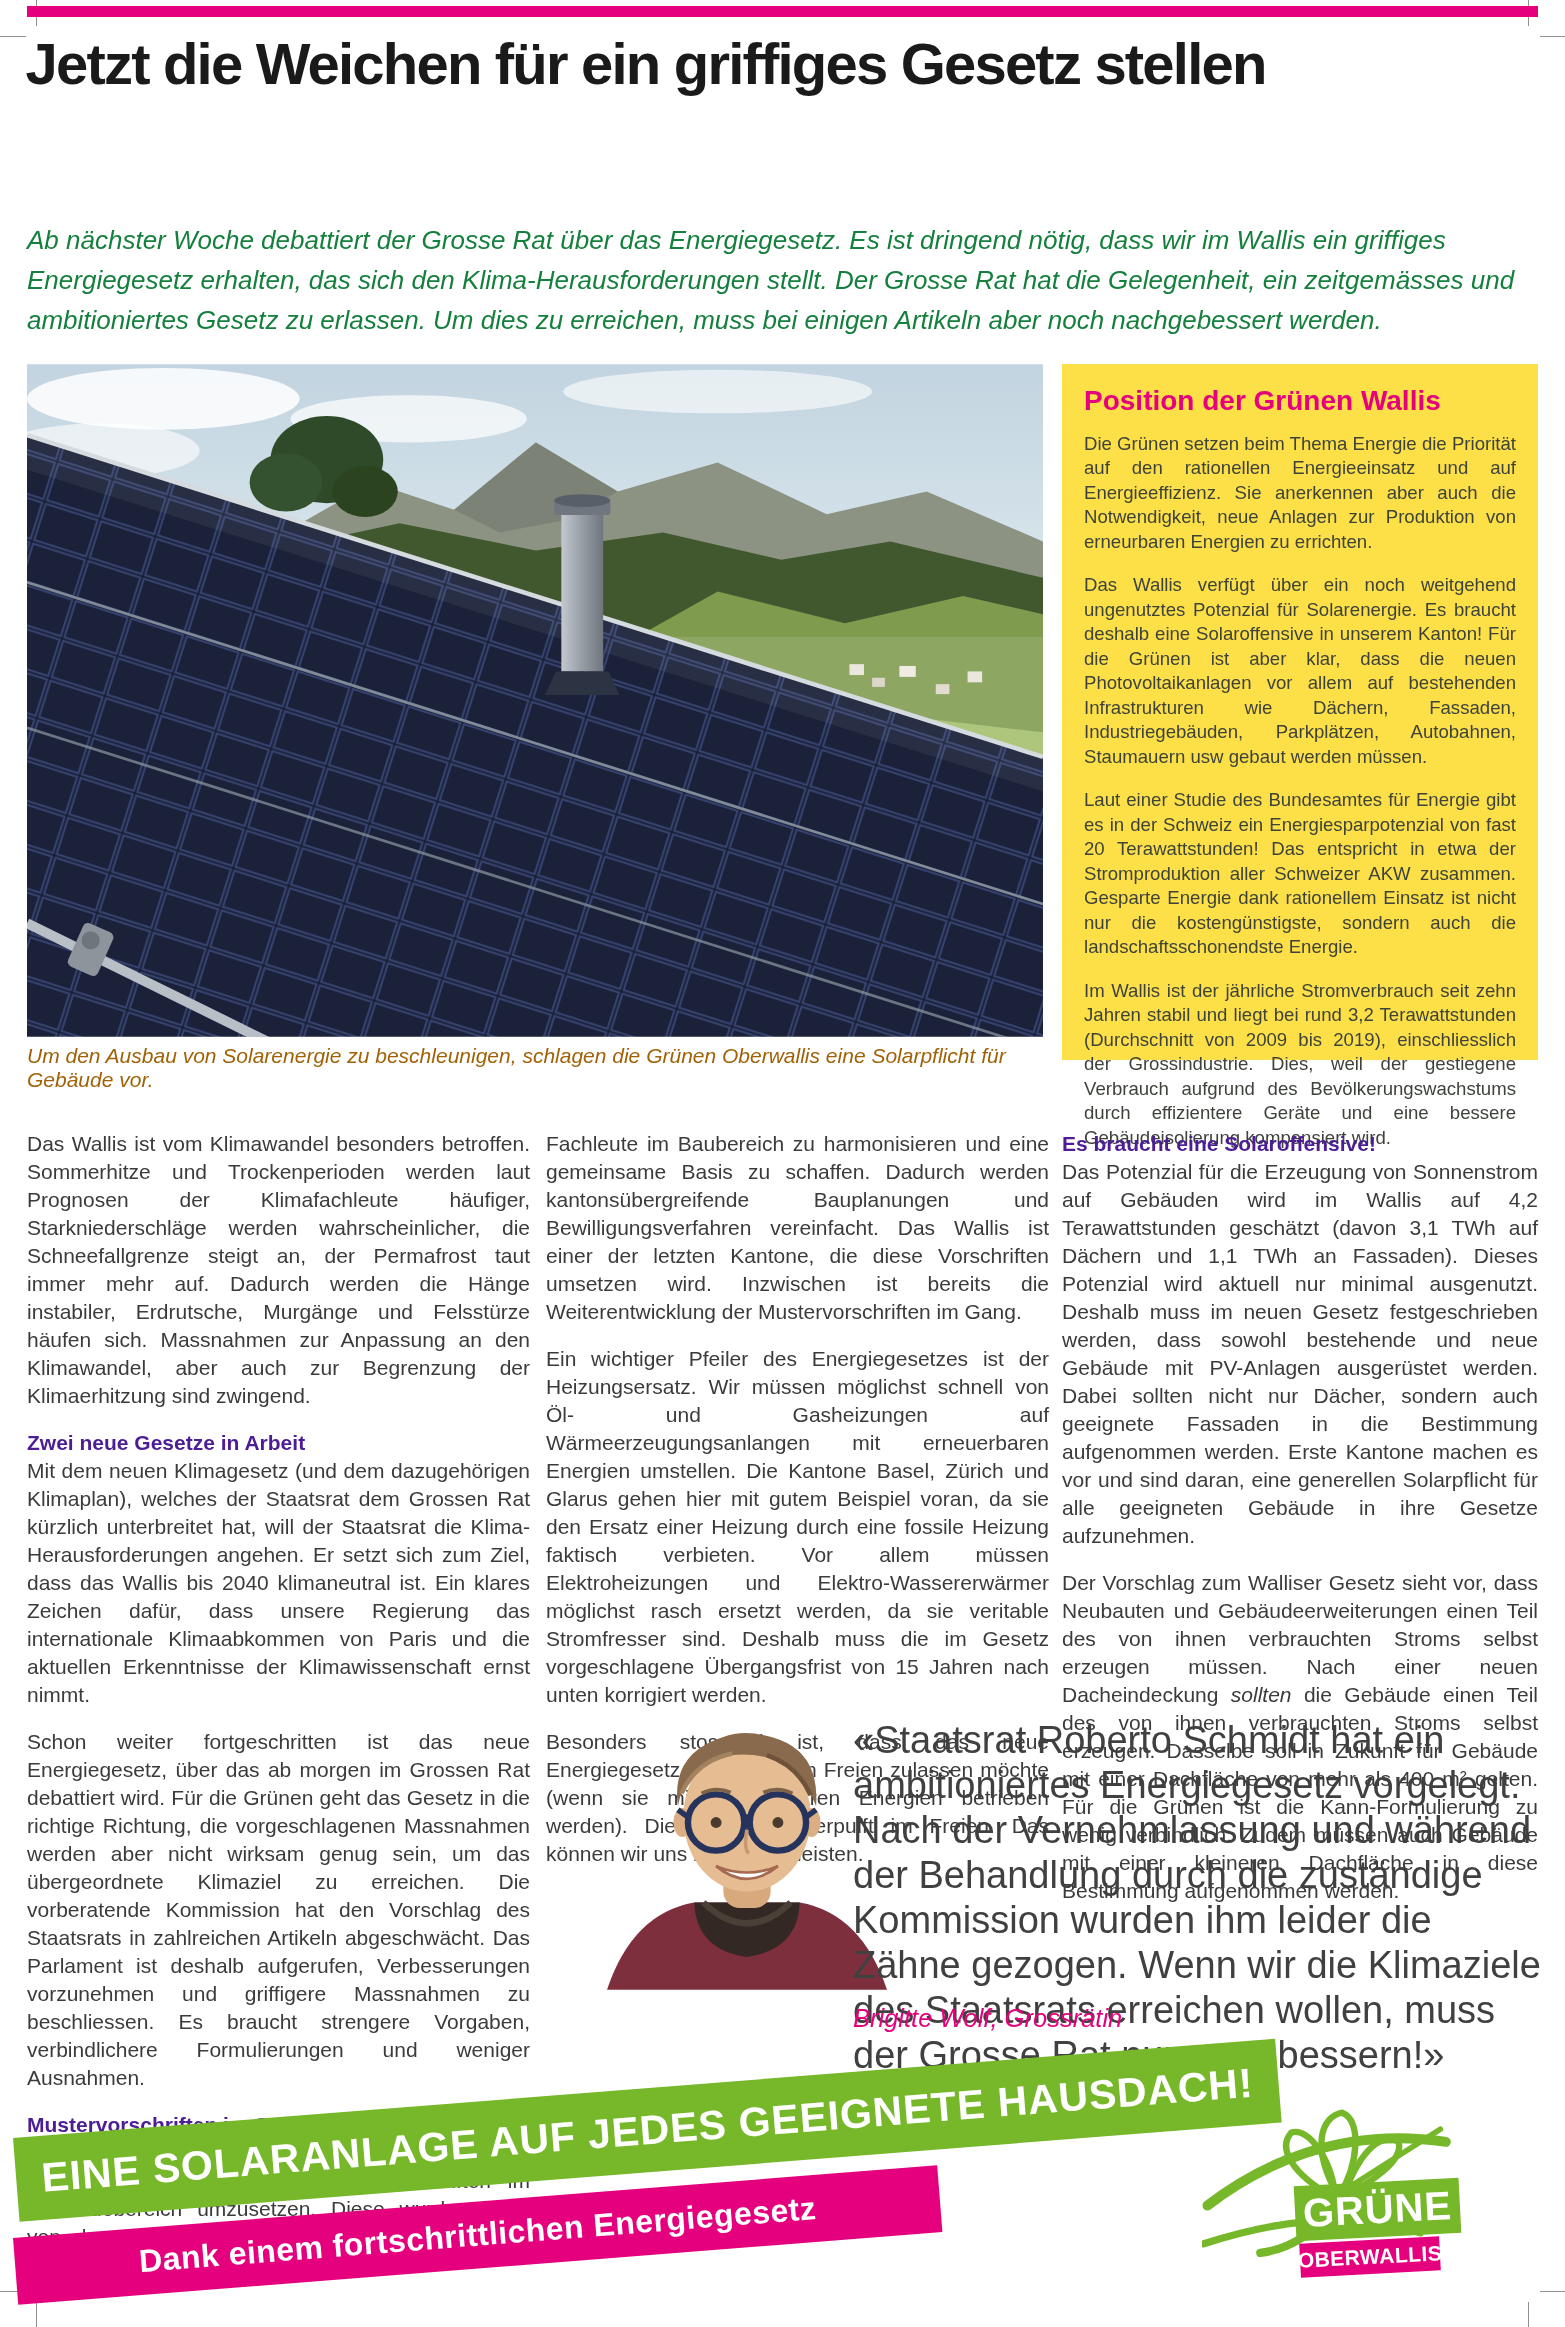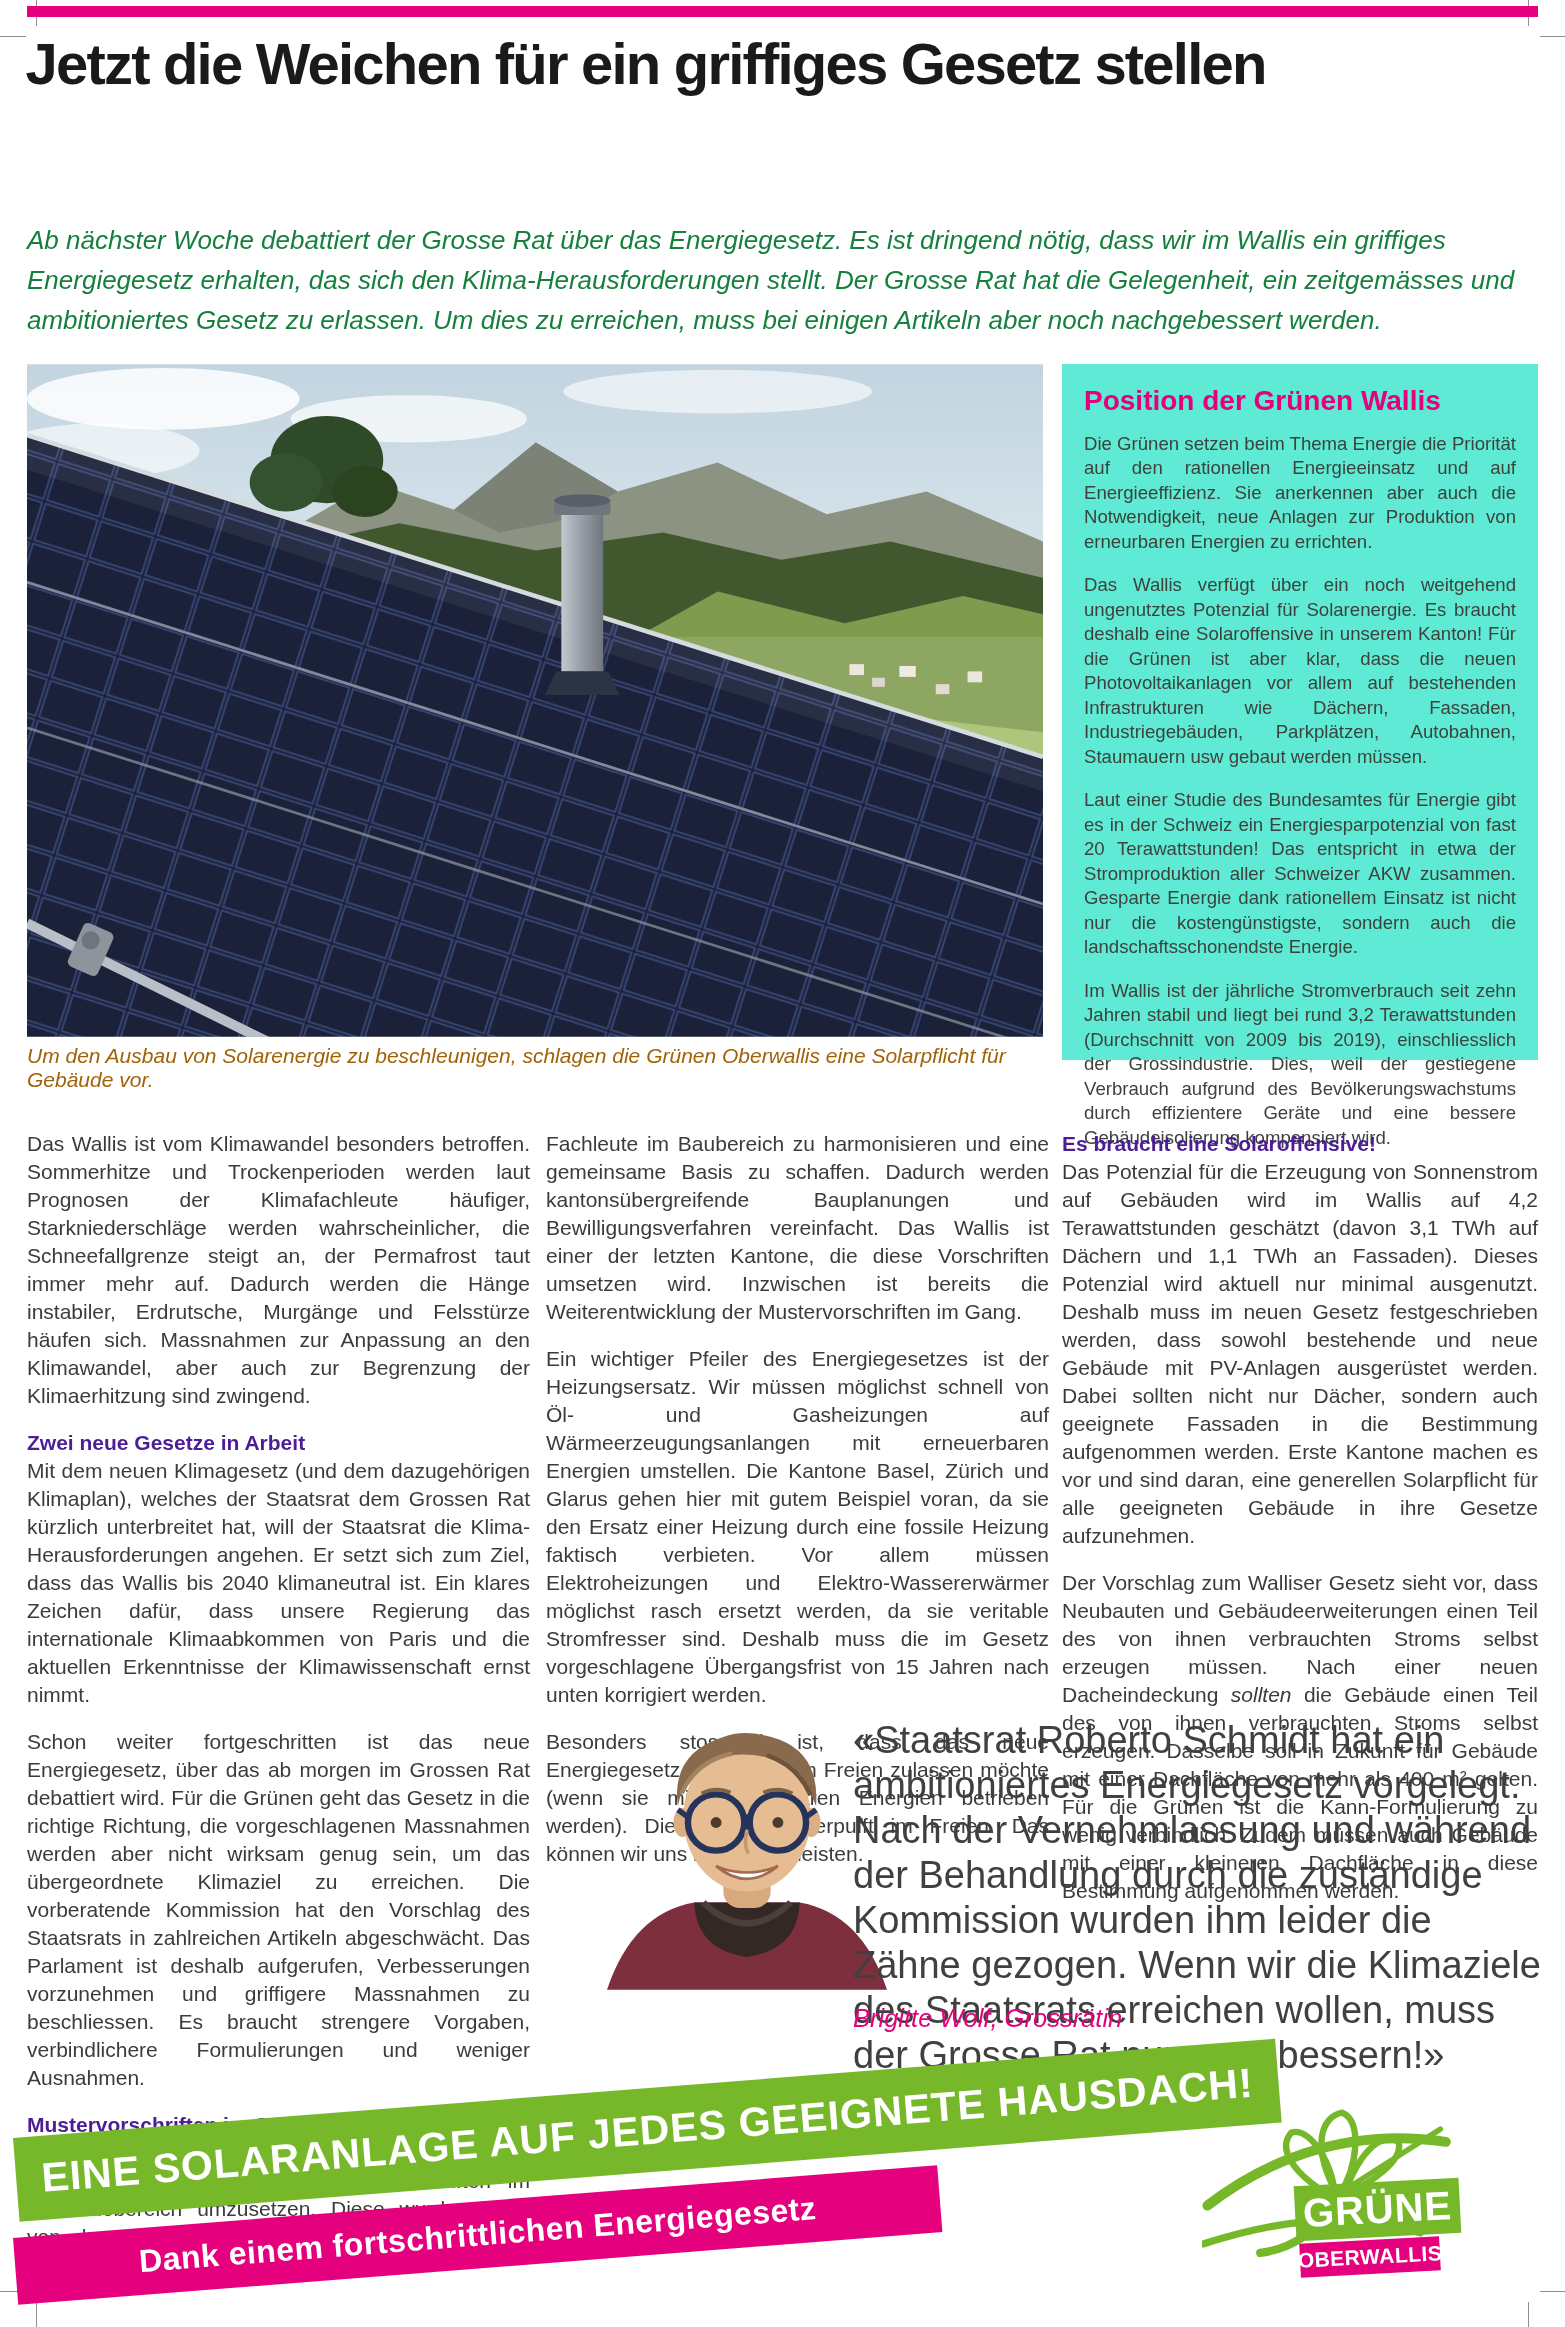--- a/index.html
+++ b/index.html
@@ -25,21 +25,21 @@
   
   .photo{position:absolute;left:27px;top:364px;width:1016px;height:673px;overflow:hidden;}
   .photo svg{display:block;}
   .caption{
     position:absolute;left:27px;top:1044px;width:1023px;
     font-size:21px;font-style:italic;color:#a16207;
   }
   
   .posbox{
     position:absolute;left:1062px;top:364px;width:476px;height:696px;
-    background:#5eead4;box-sizing:border-box;padding:20px 22px;
+    background:#fde047;box-sizing:border-box;padding:20px 22px;
   }
   .posbox h2{
     margin:0 0 14.5px 0;font-size:28px;line-height:33px;color:#e5007d;font-weight:bold;
   }
   .posbox p{
     margin:0 0 19px 0;font-size:18.6px;line-height:24.5px;color:#3d423b;
     text-align:justify;hyphens:auto;
   }
   .posbox p:last-child{margin-bottom:0;}
   

